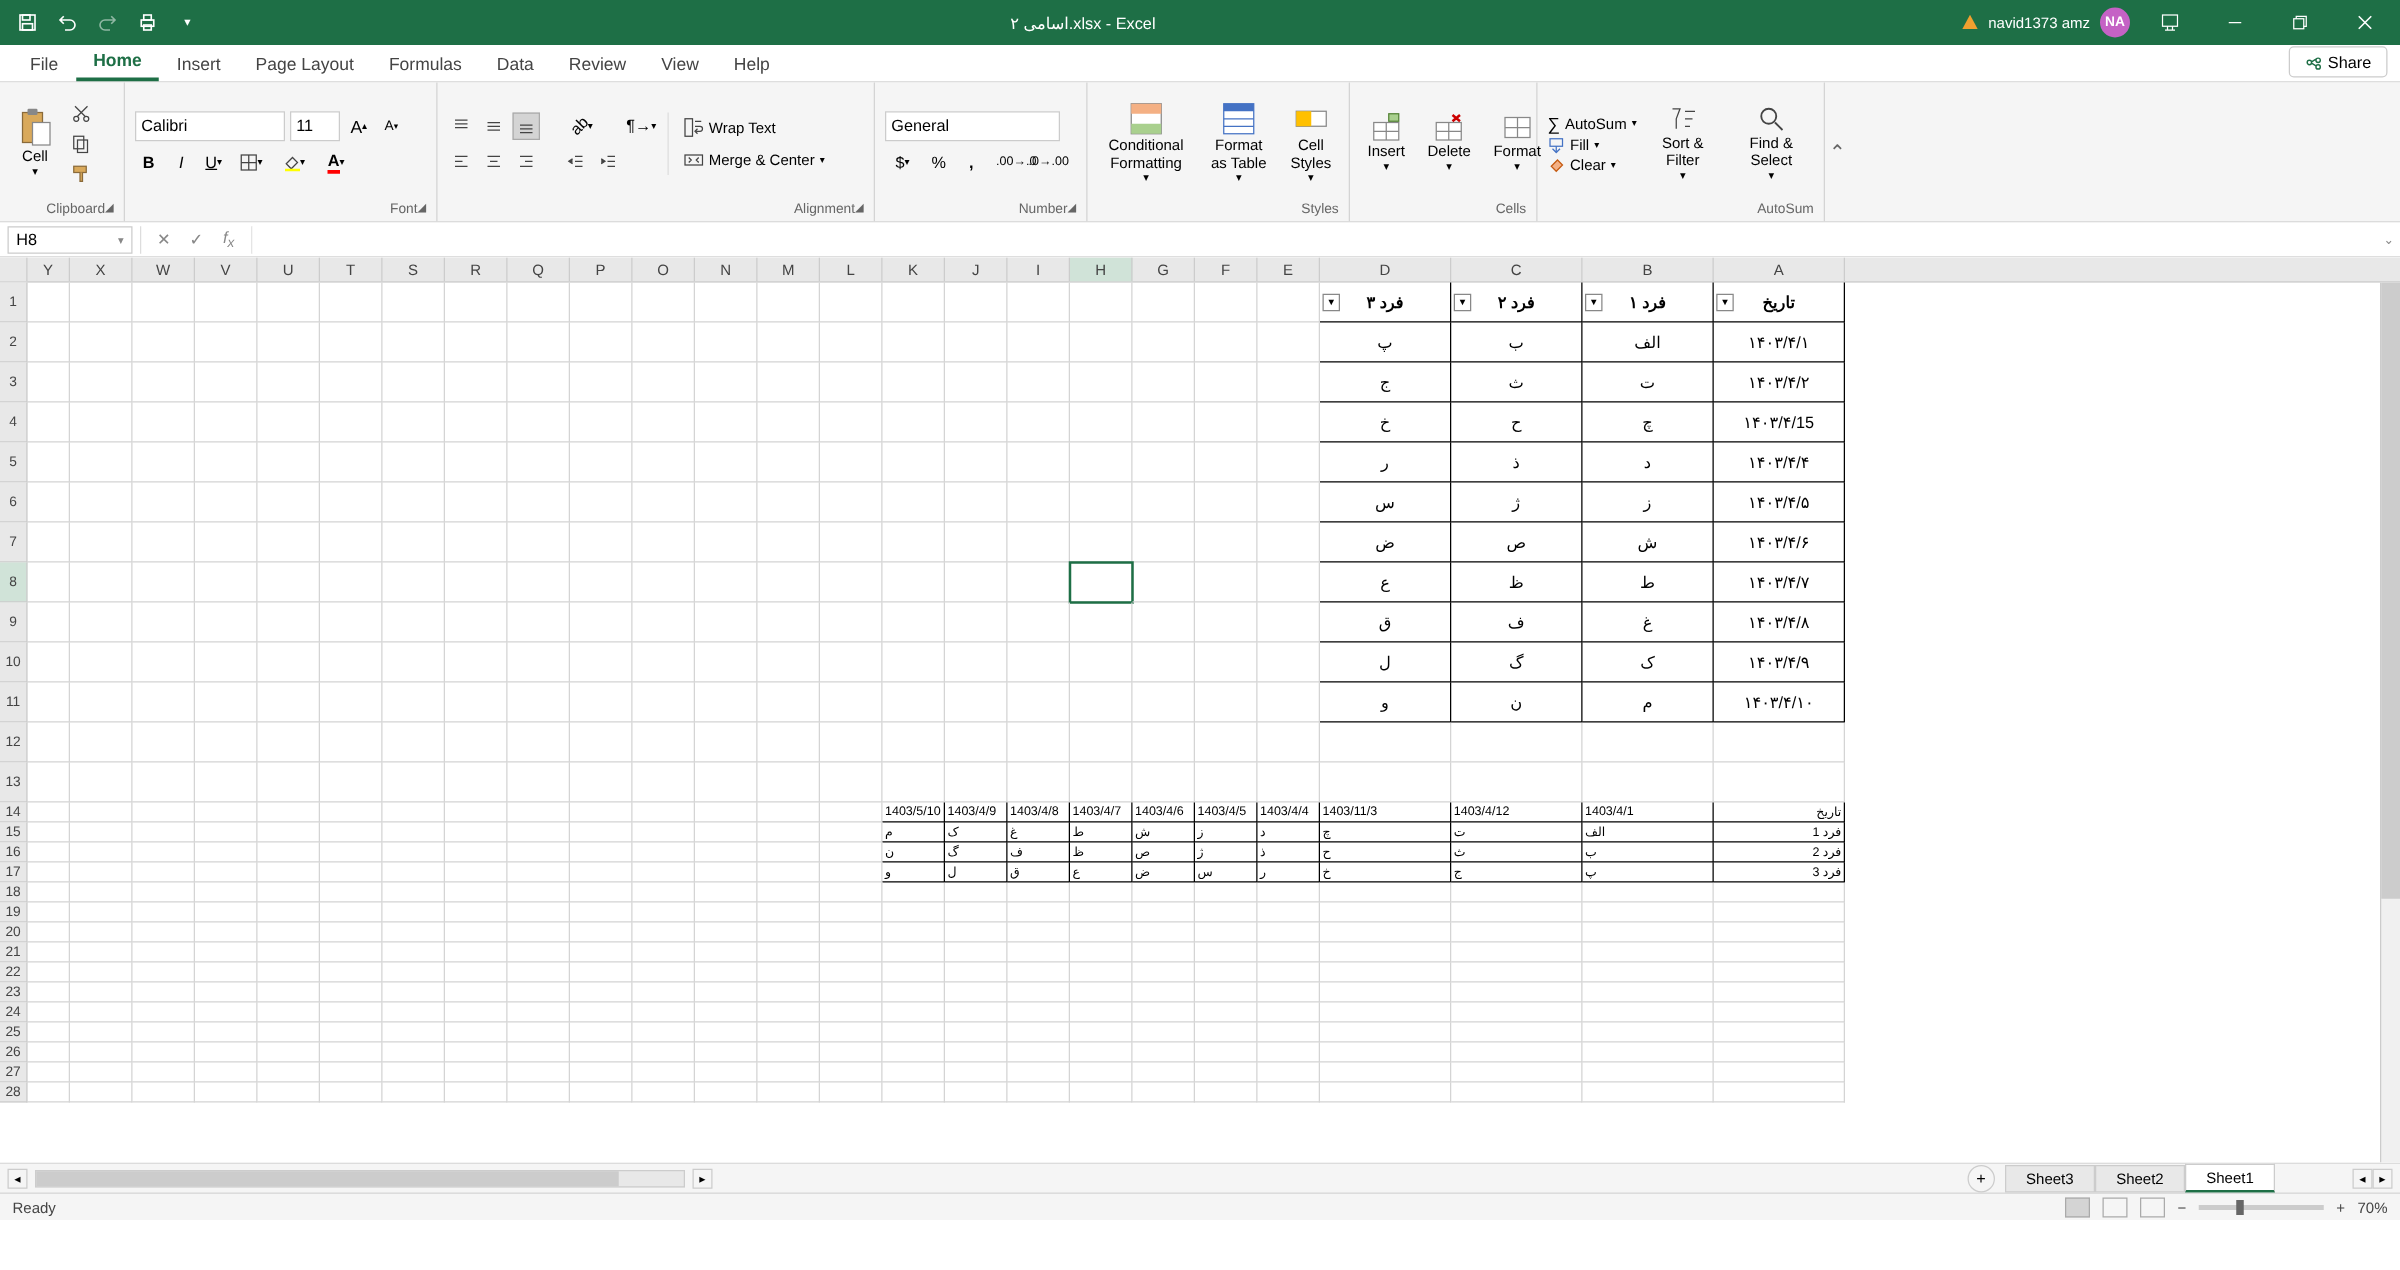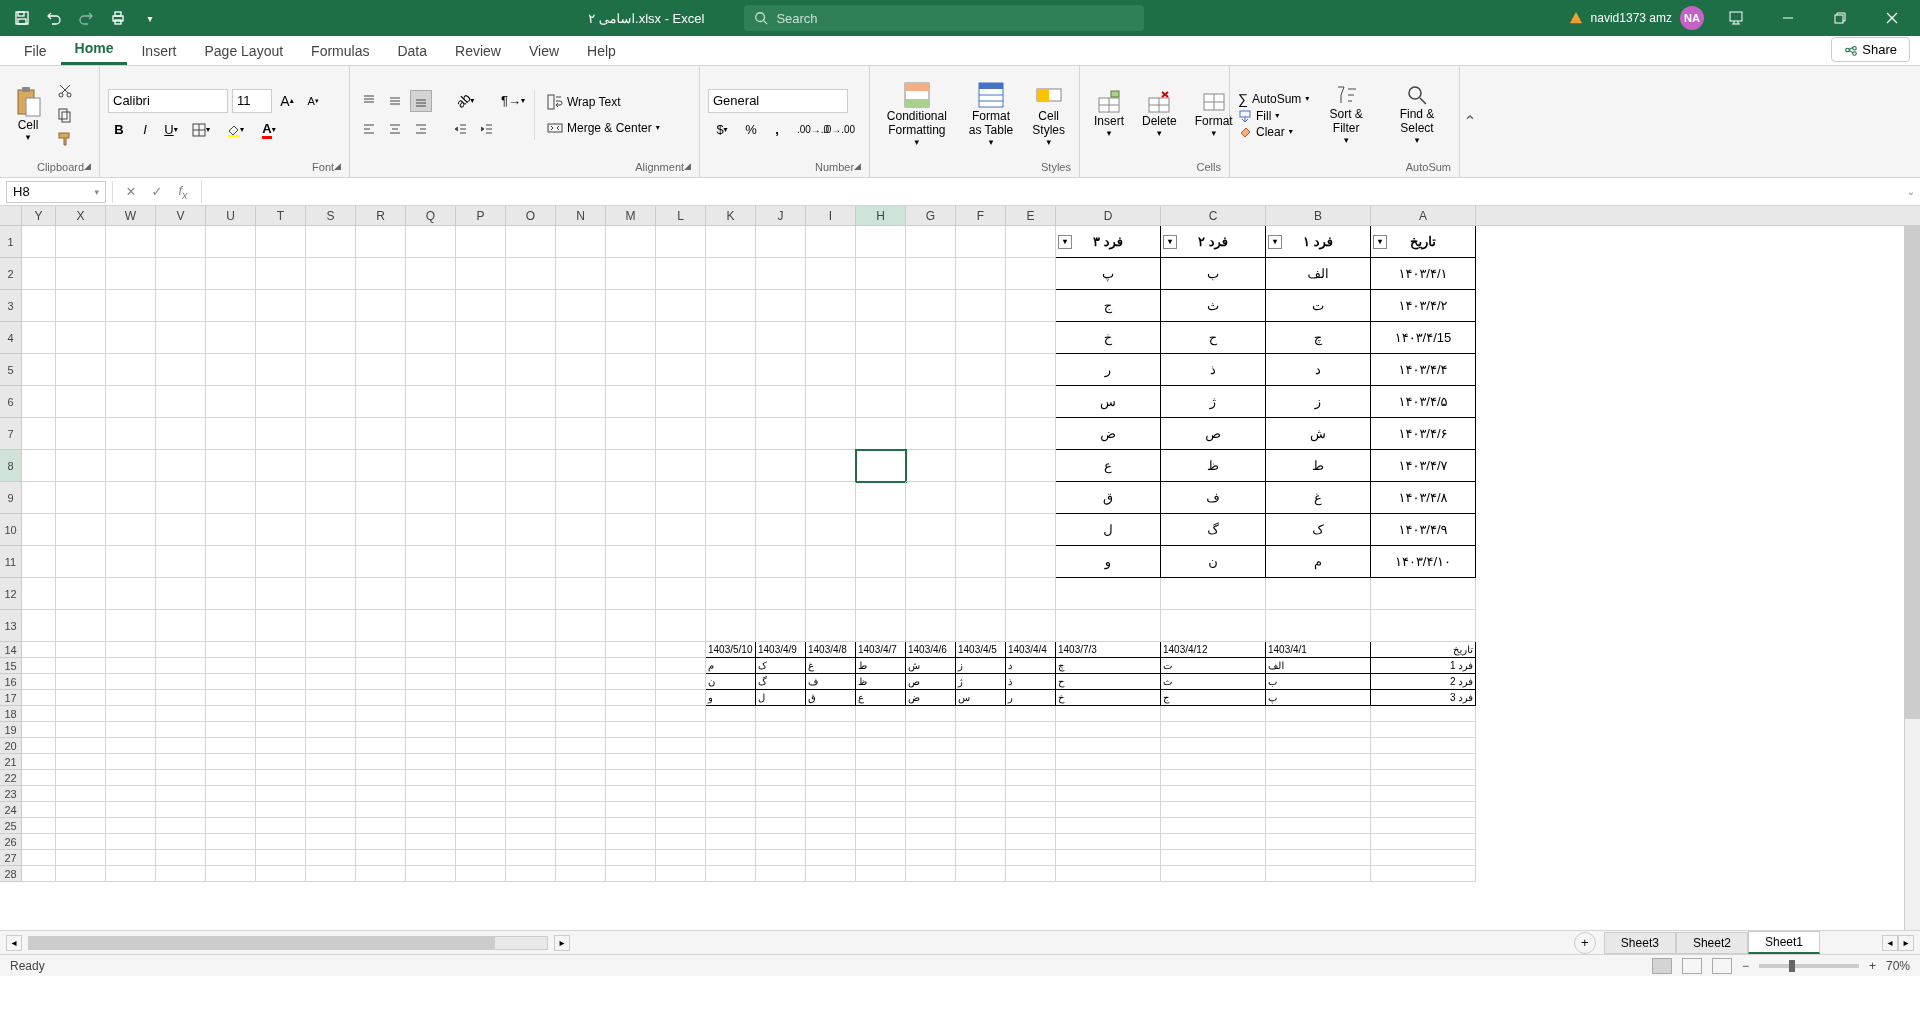--- a/index.html
+++ b/index.html
@@ -110,27 +110,20 @@
         <svg width="16" height="16" viewBox="0 0 16 16" fill="none" stroke="#fff" stroke-width="1.3">
           <rect x="3" y="6" width="10" height="5"></rect>
           <rect x="5" y="2" width="6" height="4"></rect>
           <rect x="5" y="10" width="6" height="4"></rect>
         </svg>
       </div>
     <div class="qat-btn" style="font-size:10px;color:#fff">▾</div>
   </div>
   <div class="title-center">
     <span class="filename">اسامی ۲.xlsx - Excel</span>
-    <div class="search-box">
-      <svg width="14" height="14" viewBox="0 0 16 16" fill="none" stroke="#c8e0d2" stroke-width="1.5">
-          <circle cx="7" cy="7" r="5"></circle>
-          <line x1="11" y1="11" x2="15" y2="15"></line>
-        </svg>
-      <span>Search</span>
-    </div>
   </div>
   <div class="title-right">
     <div class="user-badge">
       <svg width="14" height="14" viewBox="0 0 16 16" fill="#f0a030">
           <path d="M8 1 L15 14 H1 Z"></path>
         </svg>
       <span>navid1373 amz</span>
       <div class="user-avatar">NA</div>
     </div>
     <div class="win-btn">
@@ -932,21 +925,21 @@
           <div class="cell small-left nodata" style="width: 50px;"></div>
           <div class="cell small-left nodata" style="width: 50px;"></div>
           <div class="cell small-left nodata" style="width: 50px;"></div>
           <div class="cell small-left" style="width: 50px;">1403/5/10</div>
           <div class="cell small-left" style="width: 50px;">1403/4/9</div>
           <div class="cell small-left" style="width: 50px;">1403/4/8</div>
           <div class="cell small-left" style="width: 50px;">1403/4/7</div>
           <div class="cell small-left" style="width: 50px;">1403/4/6</div>
           <div class="cell small-left" style="width: 50px;">1403/4/5</div>
           <div class="cell small-left" style="width: 50px;">1403/4/4</div>
-          <div class="cell small-left" style="width: 105px;">1403/7/3</div>
+          <div class="cell small-left" style="width: 105px;">1403/11/3</div>
           <div class="cell small-left" style="width: 105px;">1403/4/12</div>
           <div class="cell small-left" style="width: 105px;">1403/4/1</div>
           <div class="cell small" style="width: 105px;">تاریخ</div>
         </div>
         <div class="row" style="height: 16px;">
           <div class="cell small-left nodata" style="width: 34px;"></div>
           <div class="cell small-left nodata" style="width: 50px;"></div>
           <div class="cell small-left nodata" style="width: 50px;"></div>
           <div class="cell small-left nodata" style="width: 50px;"></div>
           <div class="cell small-left nodata" style="width: 50px;"></div>

